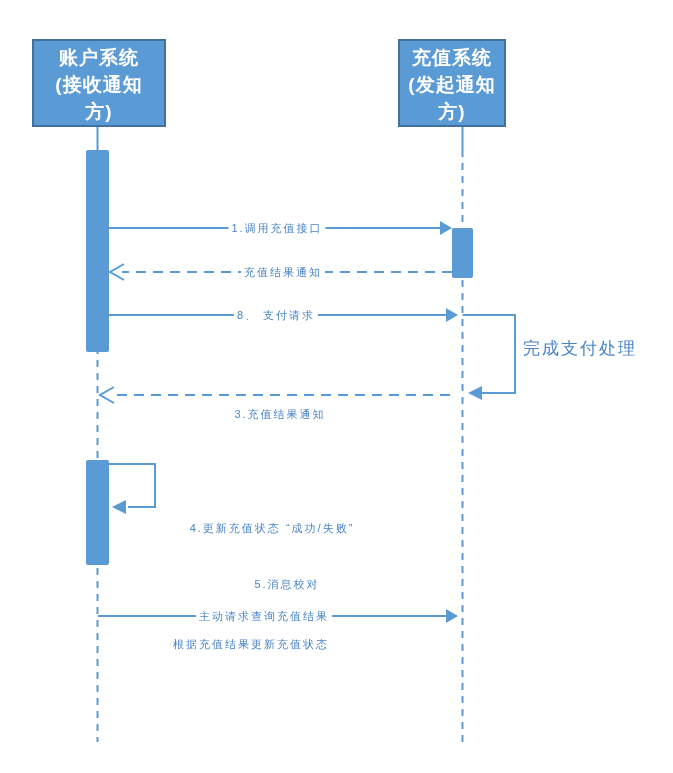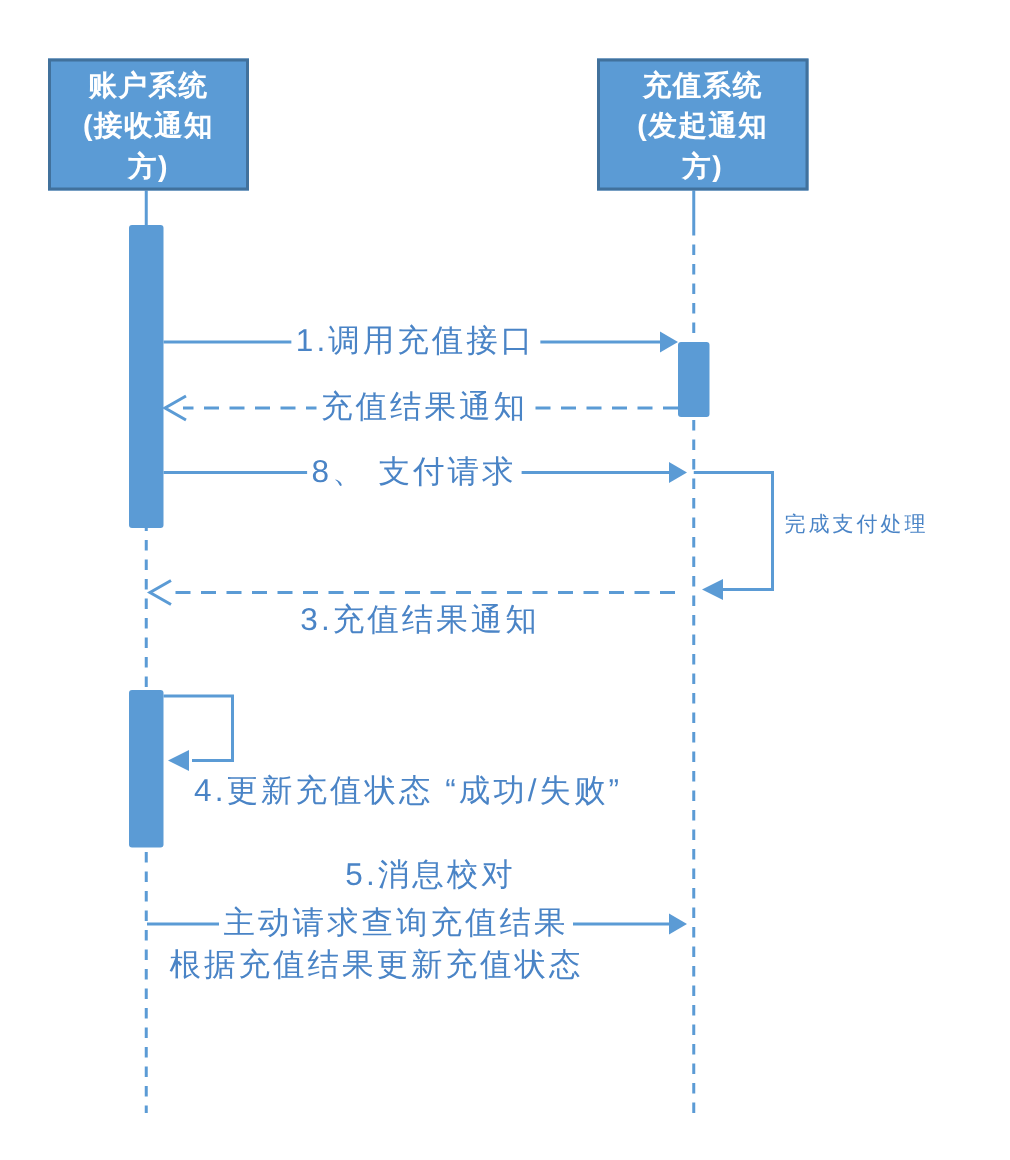--- a/index.html
+++ b/index.html
@@ -14,39 +14,39 @@
   .canvas{position:relative;width:673px;height:773px;background:var(--background);overflow:hidden;}
 
   .actor-box{
     position:absolute;box-sizing:border-box;
     background:var(--node_fill);border:2px solid var(--node_border);
     display:flex;align-items:flex-end;justify-content:center;
     color:#fff;font-weight:bold;font-size:19px;line-height:27px;
     text-align:center;white-space:pre-line;letter-spacing:1px;
   }
   .actor-left{left:32px;top:39px;width:134px;height:88px;}
-  .actor-right{left:398px;top:39px;width:141px;height:88px;}
+  .actor-right{left:398px;top:39px;width:108px;height:88px;}
 
   svg.layer{position:absolute;left:0;top:0;width:673px;height:773px;}
   .ln{stroke:var(--line);stroke-width:2;fill:none;}
   .ln-dash{stroke-dasharray:10 7;}
   .life-dash{stroke-dasharray:7 6;}
   .bar{fill:var(--node_fill);}
   .head-solid{fill:var(--line);stroke:none;}
   .head-open{stroke:var(--line);stroke-width:2;fill:none;}
 
   .msg-label{
     position:absolute;transform:translate(-50%,-50%);
     background:var(--background);color:var(--label_text);
-    font-size:21px;letter-spacing:2px;white-space:nowrap;
+    font-size:11px;letter-spacing:2px;white-space:nowrap;
     padding:0 3px;line-height:20px;
   }
   .side-label{
     position:absolute;transform:translate(0,-50%);
-    color:var(--label_text);font-size:14px;letter-spacing:2px;
+    color:var(--label_text);font-size:17px;letter-spacing:2px;
     white-space:nowrap;line-height:20px;background:var(--background);
   }
 </style>
 </head>
 <body>
 
 <div class="canvas">
 
   <svg class="layer" viewBox="0 0 673 773" xmlns="http://www.w3.org/2000/svg">
 

